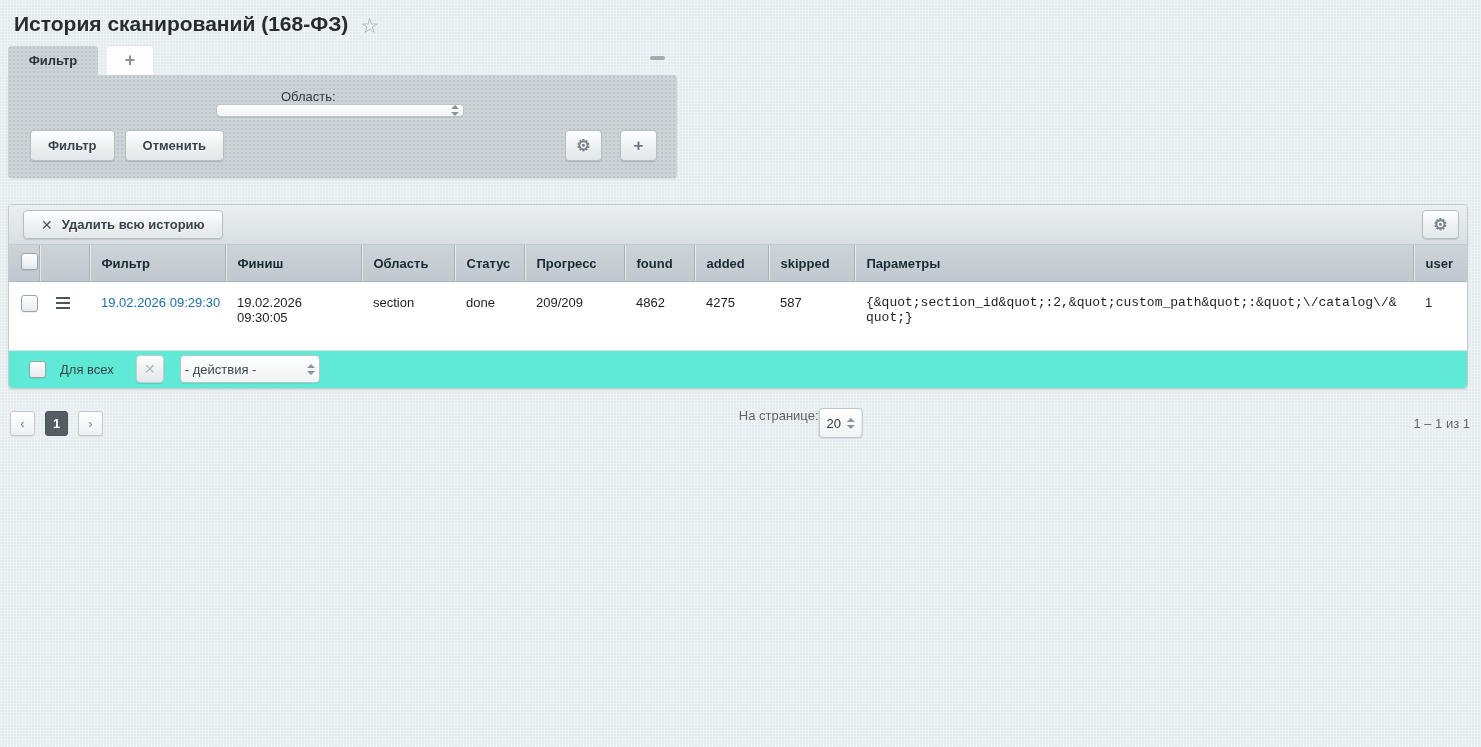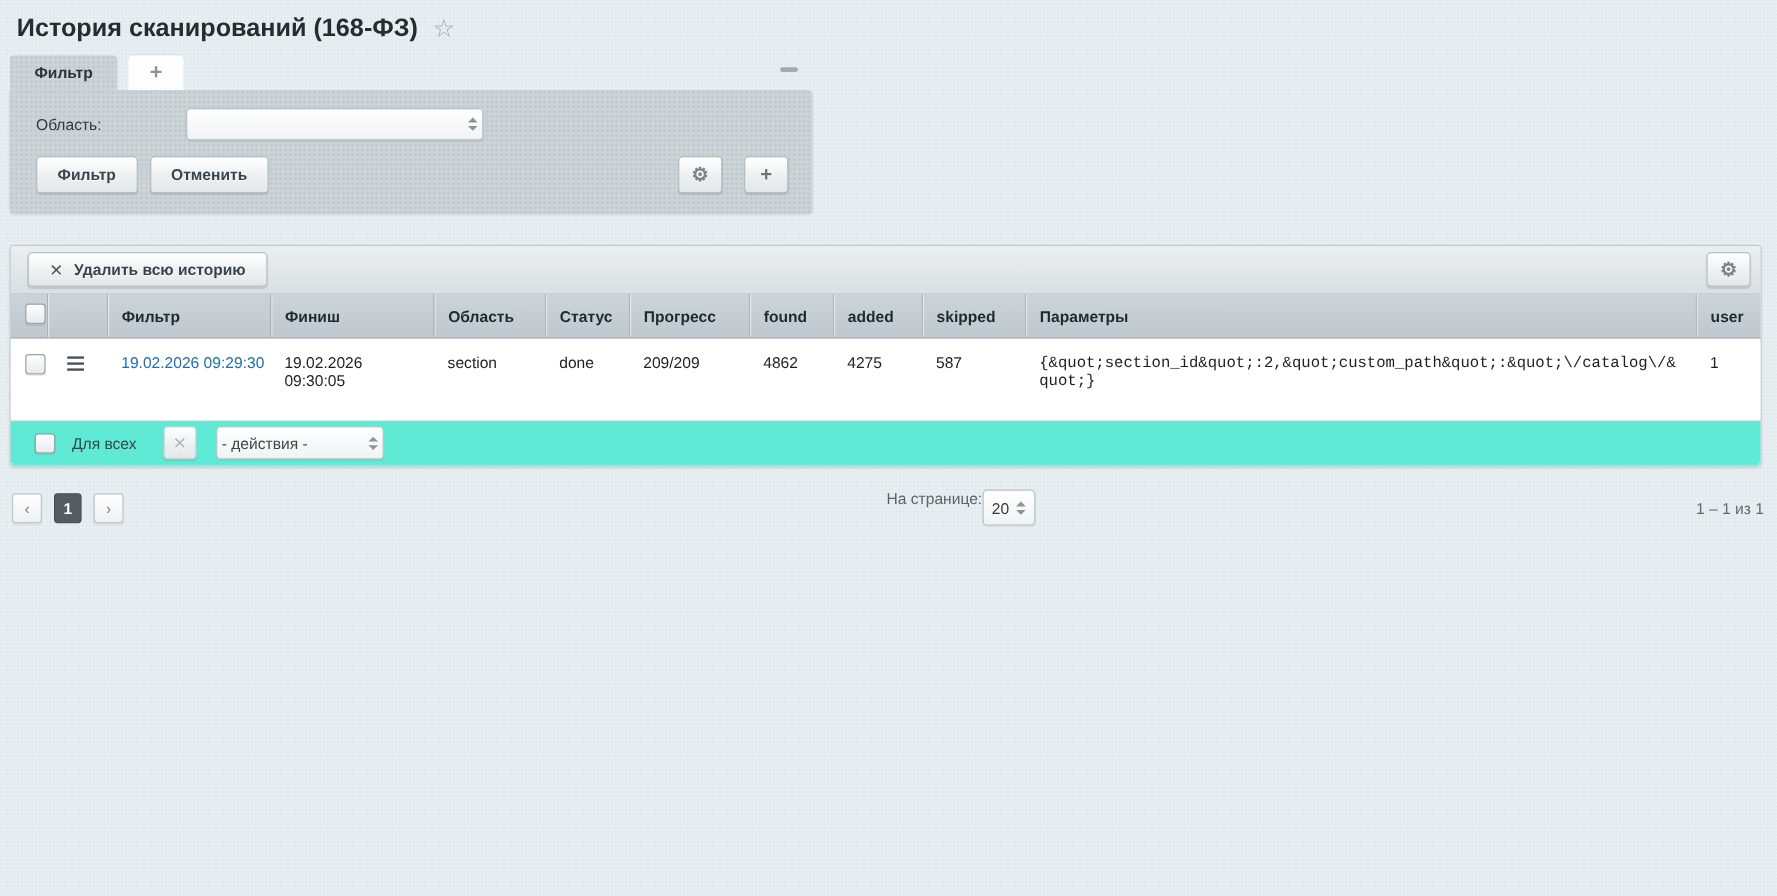--- a/index.html
+++ b/index.html
@@ -8,21 +8,21 @@
     font-family: "Liberation Sans", sans-serif;
     background-color:#e4ebee;
     background-image: radial-gradient(rgba(255,255,255,.35) 1px, transparent 1.1px);
     background-size:3px 3px;
     color:#222;
     overflow:hidden;
   }
   .page { padding:10px 13px 0 8px; }
 
   
-  .title-row { display:flex; align-items:center; gap:12px; margin:2px 0 10px 6px; }
+  .title-row { display:flex; align-items:flex-end; gap:12px; margin:2px 0 10px 6px; }
   .page-title { font-size:21px; font-weight:700; color:#262c30; }
   .fav-star { font-size:21px; color:#9fa9af; cursor:pointer; line-height:1; }
 
   
   .filter-wrap { position:relative; width:669px; }
   .dotted {
     background-color:#ccd4d8;
     background-image: radial-gradient(#bcc6cb 1px, transparent 1.15px);
     background-size:4px 4px;
   }
@@ -31,21 +31,21 @@
     height:29px; display:inline-flex; align-items:center; justify-content:center;
     border-radius:4px 4px 0 0; cursor:pointer;
   }
   .tab-active { width:90px; font-size:13px; font-weight:700; color:#2a3439; }
   .tab-plus { width:46px; background:#fdfdfd; margin-left:9px; color:#8a9298;
               font-size:18px; font-weight:700; box-shadow:0 -1px 1px rgba(0,0,0,.04); }
   .minimize-btn { position:absolute; right:12px; top:10px; width:15px; height:4px;
     background:#a2abb0; border-radius:2px; cursor:pointer; }
   .filter-panel { border-radius:0 4px 4px 4px; padding:14px 20px 17px 14px;
     box-shadow:0 1px 2px rgba(0,0,0,.10); }
-  .field-row { display:flex; align-items:center; height:28px; }
+  .field-row { display:flex; align-items:center; height:28px;flex-direction:column; }
   .field-label { width:133px; font-size:13px; color:#33393d; padding-left:8px; }
   .bx-select {
     height:27px; background:linear-gradient(#ffffff,#f0f3f4);
     border:1px solid #bcc4c9; border-radius:4px;
     display:inline-flex; align-items:center; justify-content:space-between;
     padding:0 4px; font-size:13px; color:#3c454b; cursor:pointer;
     box-shadow:0 1px 1px rgba(0,0,0,.07);
   }
   .sel-area { width:248px; }
   .btn-row { display:flex; align-items:center; margin:13px 0 0 8px; }

